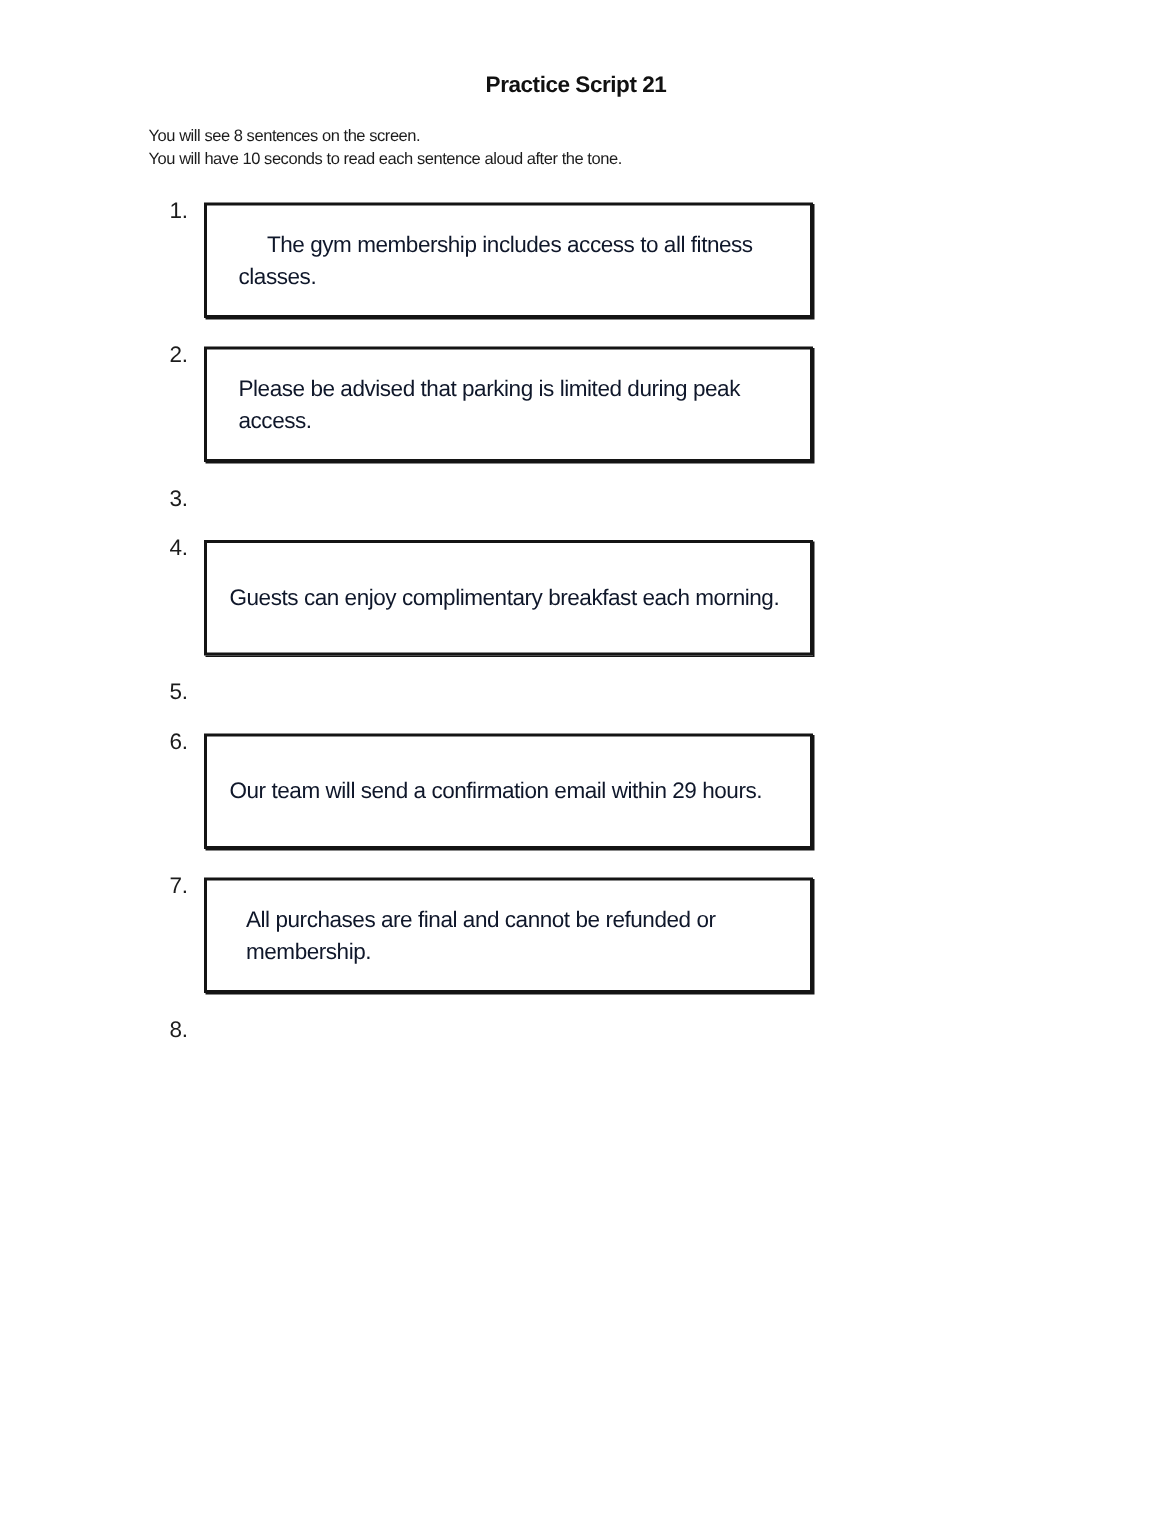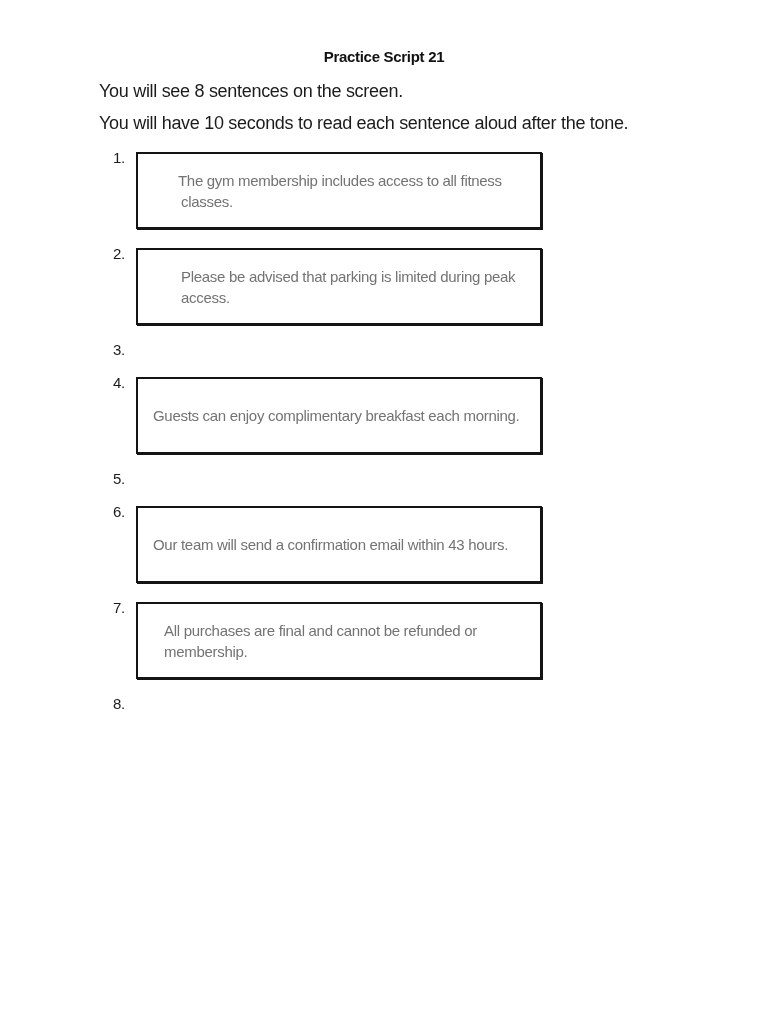--- a/index.html
+++ b/index.html
@@ -19,25 +19,25 @@
   }
   .title {
     padding-top: 48px;
     text-align: center;
     font-size: 15px;
     font-weight: 700;
     color: #111111;
   }
   .instr {
     margin-left: 43px;
-    font-size: 18px;
+    font-size: 11px;
     line-height: 15px;
   }
   .instr.first { margin-top: 19px; }
-  .instr.second { margin-top: 17px; }
+  .instr.second { }
   .rows {
     margin-top: 21px;
   }
   .row {
     display: flex;
     align-items: flex-start;
     margin-bottom: 19px;
   }
   .num {
     width: 80px;
@@ -58,26 +58,26 @@
     background: #ffffff;
     display: flex;
     flex-direction: column;
     justify-content: center;
     padding: 2px 8px 2px 0;
   }
   .line {
     font-size: 15px;
     line-height: 21px;
     white-space: nowrap;
-    color: #737373;
+    color: #0f172a;
   }
   .line:empty { display: none; }
   .ind-13 { padding-left: 13px; }
   .ind-15 { padding-left: 15px; }
-  .ind-25 { padding-left: 43px; }
+  .ind-25 { padding-left: 21px; }
   .ind-40 { padding-left: 40px; }
   .ind-42 { padding-left: 26px; }
 </style>
 </head>
 <body>
 
 <div class="page">
 
   <div class="title">Practice Script 21</div>
 
@@ -113,21 +113,21 @@
       </div>
     </div>
 
     <div class="row">
       <div class="num">5.</div>
     </div>
 
     <div class="row">
       <div class="num">6.</div>
       <div class="box">
-        <div class="line ind-15">Our team will send a confirmation email within 43 hours.</div>
+        <div class="line ind-15">Our team will send a confirmation email within 29 hours.</div>
       </div>
     </div>
 
     <div class="row">
       <div class="num">7.</div>
       <div class="box">
         <div class="line ind-42">All purchases are final and cannot be refunded or</div>
         <div class="line ind-42">membership.</div>
       </div>
     </div>

